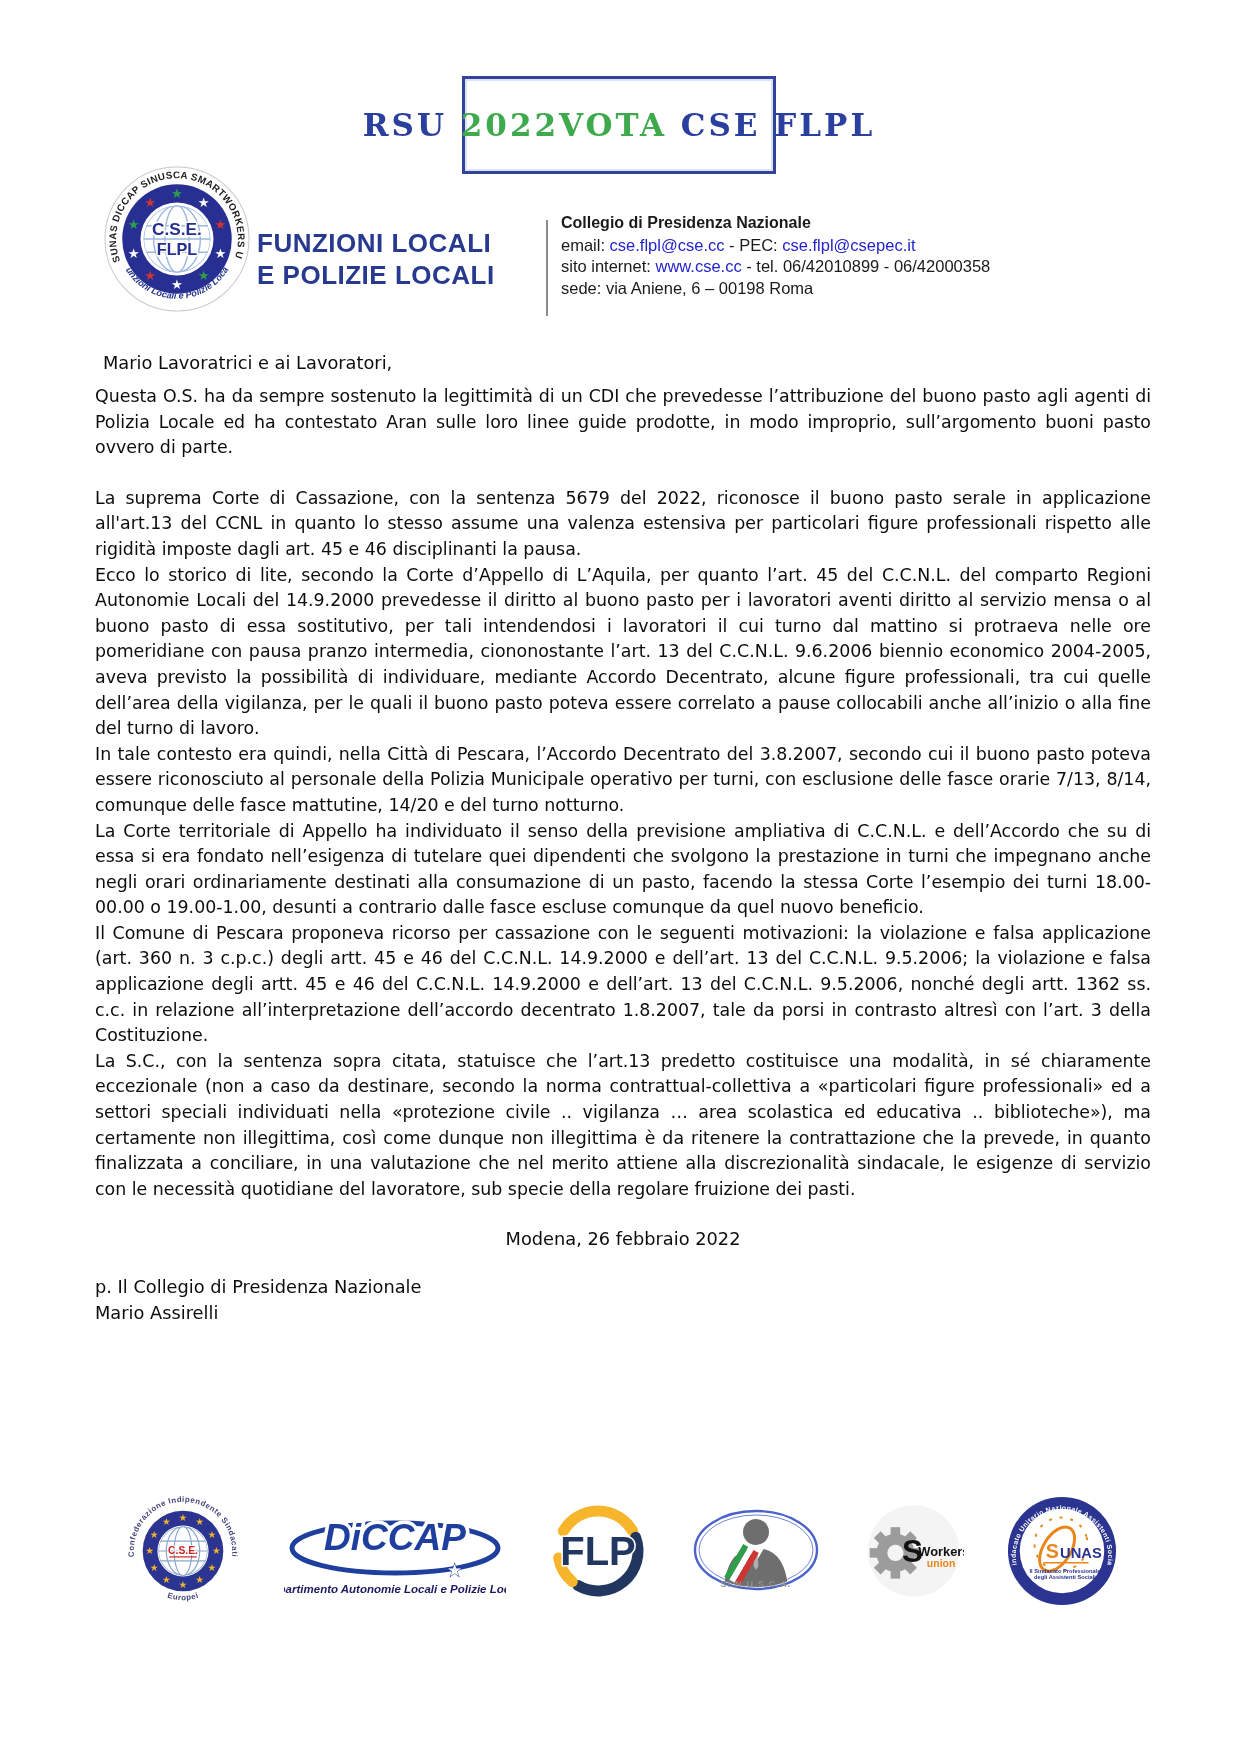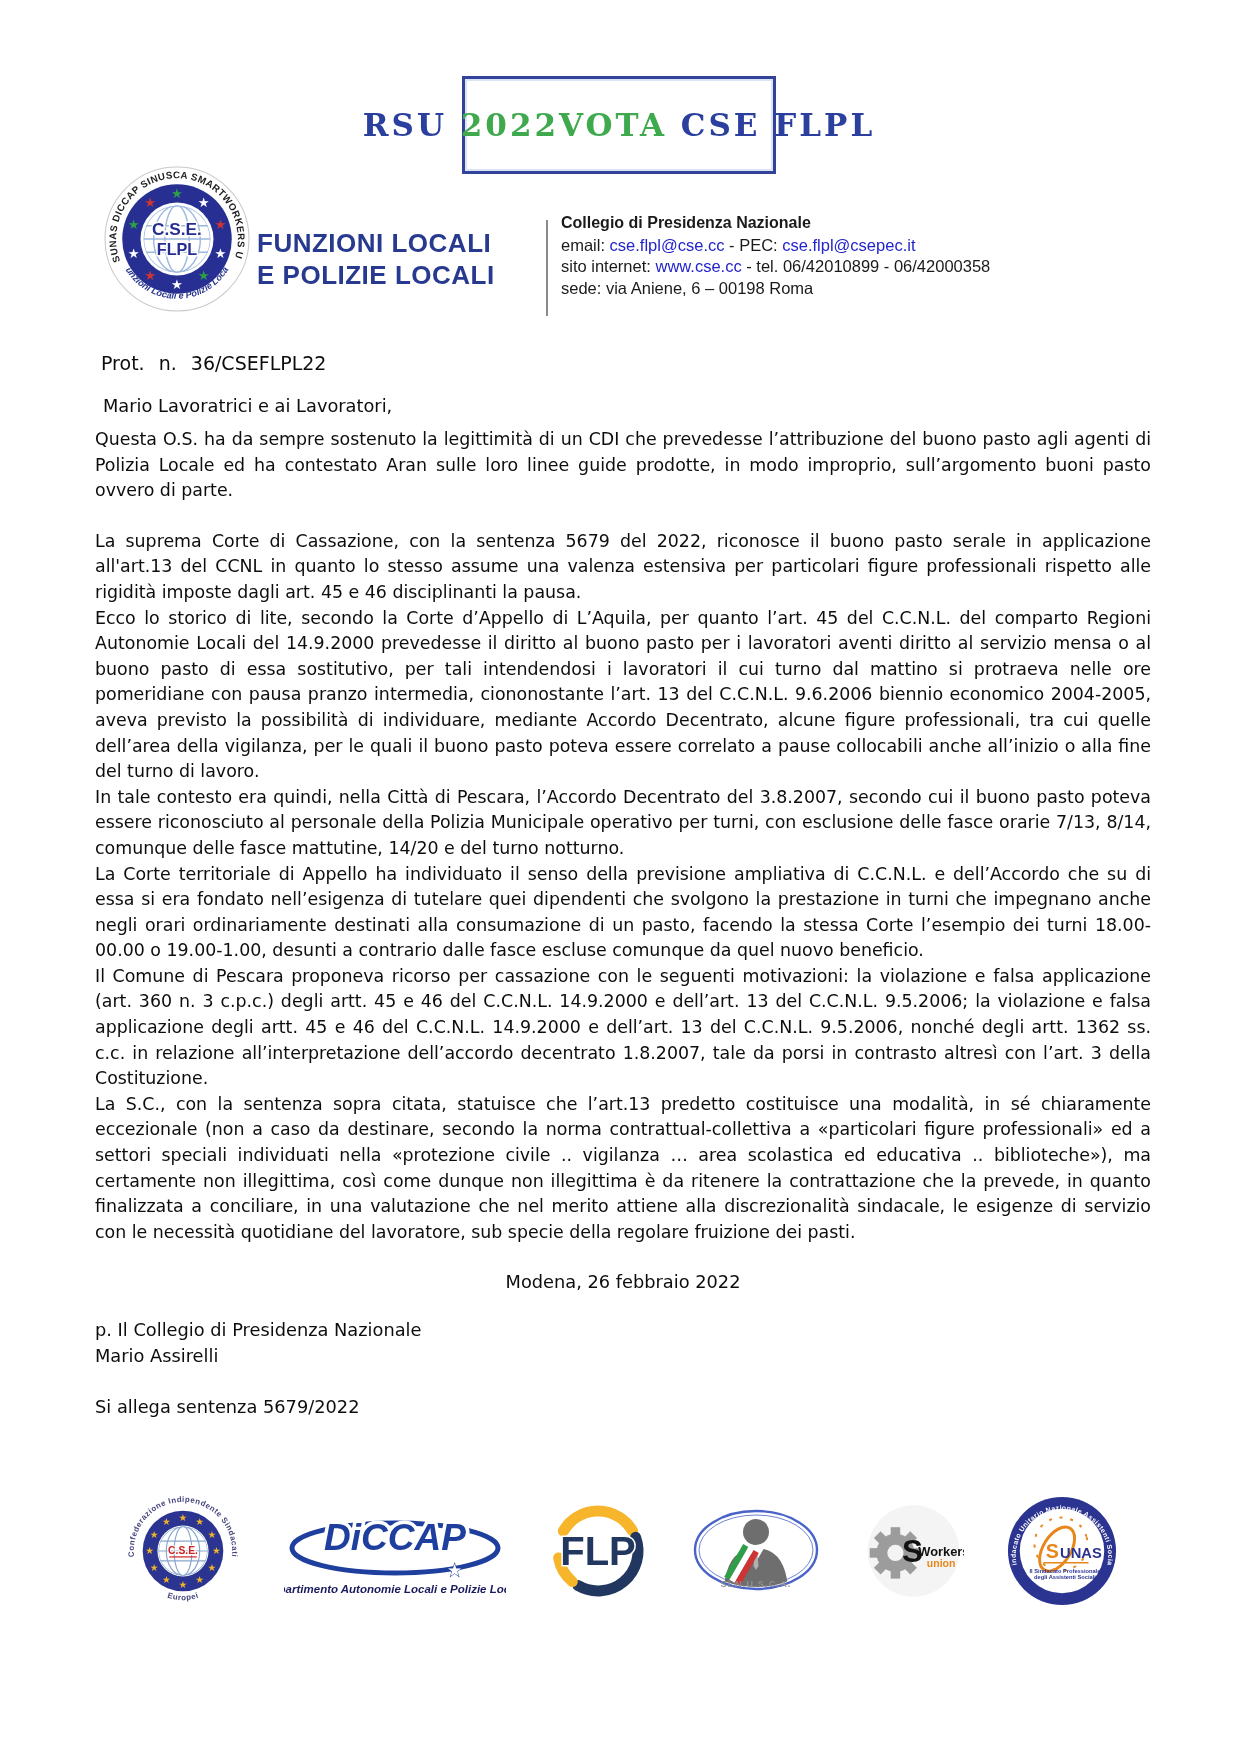--- a/index.html
+++ b/index.html
@@ -104,37 +104,35 @@
   <div class="hdr-sep"></div>
 
   <div class="contact">
     <div class="c-title">Collegio di Presidenza Nazionale</div>
     <div><span>email: </span><a>cse.flpl@cse.cc</a><span> - PEC: </span><a>cse.flpl@csepec.it</a></div>
     <div><span>sito internet: </span><a>www.cse.cc</a><span> - tel. 06/42010899 - 06/42000358</span></div>
     <div>sede: via Aniene, 6 – 00198 Roma</div>
   </div>
 
   <div class="letter">
-    <p class="prot">Prot. n. 36/CSEFLPL22</p>
     <p class="salutation">Mario Lavoratrici e ai Lavoratori,</p>
     <div class="paras">
       <p class="gap-after">Questa O.S. ha da sempre sostenuto la legittimità di un CDI che prevedesse l’attribuzione del buono pasto agli agenti di Polizia Locale ed ha contestato Aran sulle loro linee guide prodotte, in modo improprio, sull’argomento buoni pasto ovvero di parte.</p>
       <p>La suprema Corte di Cassazione, con la sentenza 5679 del 2022, riconosce il buono pasto serale in applicazione all'art.13 del CCNL in quanto lo stesso assume una valenza estensiva per particolari figure professionali rispetto alle rigidità imposte dagli art. 45 e 46 disciplinanti la pausa.</p>
       <p>Ecco lo  storico di lite, secondo la Corte d’Appello di L’Aquila, per quanto l’art. 45 del C.C.N.L. del comparto Regioni Autonomie Locali del 14.9.2000 prevedesse il diritto al buono pasto per i lavoratori aventi diritto al servizio mensa o al buono pasto di essa sostitutivo, per tali intendendosi i lavoratori il cui turno dal mattino si protraeva nelle ore pomeridiane con pausa pranzo intermedia, ciononostante l’art. 13 del C.C.N.L. 9.6.2006 biennio economico 2004-2005, aveva previsto la possibilità di individuare, mediante Accordo Decentrato, alcune figure professionali, tra cui quelle dell’area della vigilanza, per le quali il buono pasto poteva essere correlato a pause collocabili anche all’inizio o alla fine del turno di lavoro.</p>
       <p>In tale contesto era quindi, nella Città di Pescara, l’Accordo Decentrato del 3.8.2007, secondo cui il buono pasto poteva essere riconosciuto al personale della Polizia Municipale operativo per turni, con esclusione delle fasce orarie 7/13, 8/14, comunque delle fasce mattutine, 14/20 e del turno notturno.</p>
       <p>La Corte territoriale di Appello ha individuato il senso della previsione ampliativa di C.C.N.L. e dell’Accordo che su di essa si era fondato nell’esigenza di tutelare quei dipendenti che svolgono la prestazione in turni che impegnano anche negli orari ordinariamente destinati alla consumazione di un pasto, facendo la stessa Corte l’esempio dei turni 18.00-00.00 o 19.00-1.00, desunti a contrario dalle fasce escluse comunque da quel nuovo beneficio.</p>
       <p>Il Comune di Pescara proponeva ricorso per cassazione con le seguenti motivazioni: la violazione e falsa applicazione (art. 360 n. 3 c.p.c.) degli artt. 45 e 46 del C.C.N.L. 14.9.2000 e dell’art. 13 del C.C.N.L. 9.5.2006; la violazione e falsa applicazione degli artt. 45 e 46 del C.C.N.L. 14.9.2000 e dell’art. 13 del C.C.N.L. 9.5.2006, nonché degli artt. 1362 ss. c.c. in relazione all’interpretazione dell’accordo decentrato 1.8.2007, tale da porsi in contrasto altresì con l’art. 3 della Costituzione.</p>
       <p>La S.C., con la sentenza sopra citata, statuisce che l’art.13 predetto costituisce una modalità, in sé chiaramente eccezionale (non a caso da destinare, secondo la norma contrattual-collettiva a «particolari figure professionali» ed a settori speciali individuati nella «protezione civile .. vigilanza … area scolastica ed educativa .. biblioteche»), ma certamente non illegittima, così come dunque non illegittima è da ritenere la contrattazione che la prevede, in quanto finalizzata a conciliare, in una valutazione che nel merito attiene alla discrezionalità sindacale, le esigenze di servizio con le necessità quotidiane del lavoratore, sub specie della regolare fruizione dei pasti.</p>
     </div>
     <p class="place-date">Modena, 26 febbraio 2022</p>
     <div class="sig">
       <div>p. Il Collegio di Presidenza Nazionale</div>
       <div>Mario Assirelli</div>
     </div>
-    <p class="attach">Si allega sentenza 5679/2022</p>
   </div>
 
   <div class="footer">
 
     <div class="flogo">
       <svg width="118" height="122" viewBox="0 0 120 124">
         <defs>
           <path id="feTop" d="M 13 79.1 A 50 50 0 1 1 107 79.1"></path>
           <path id="feBot" d="M 16.7 87 A 50 50 0 0 0 103.3 87"></path>
           <clipPath id="gclip2">

